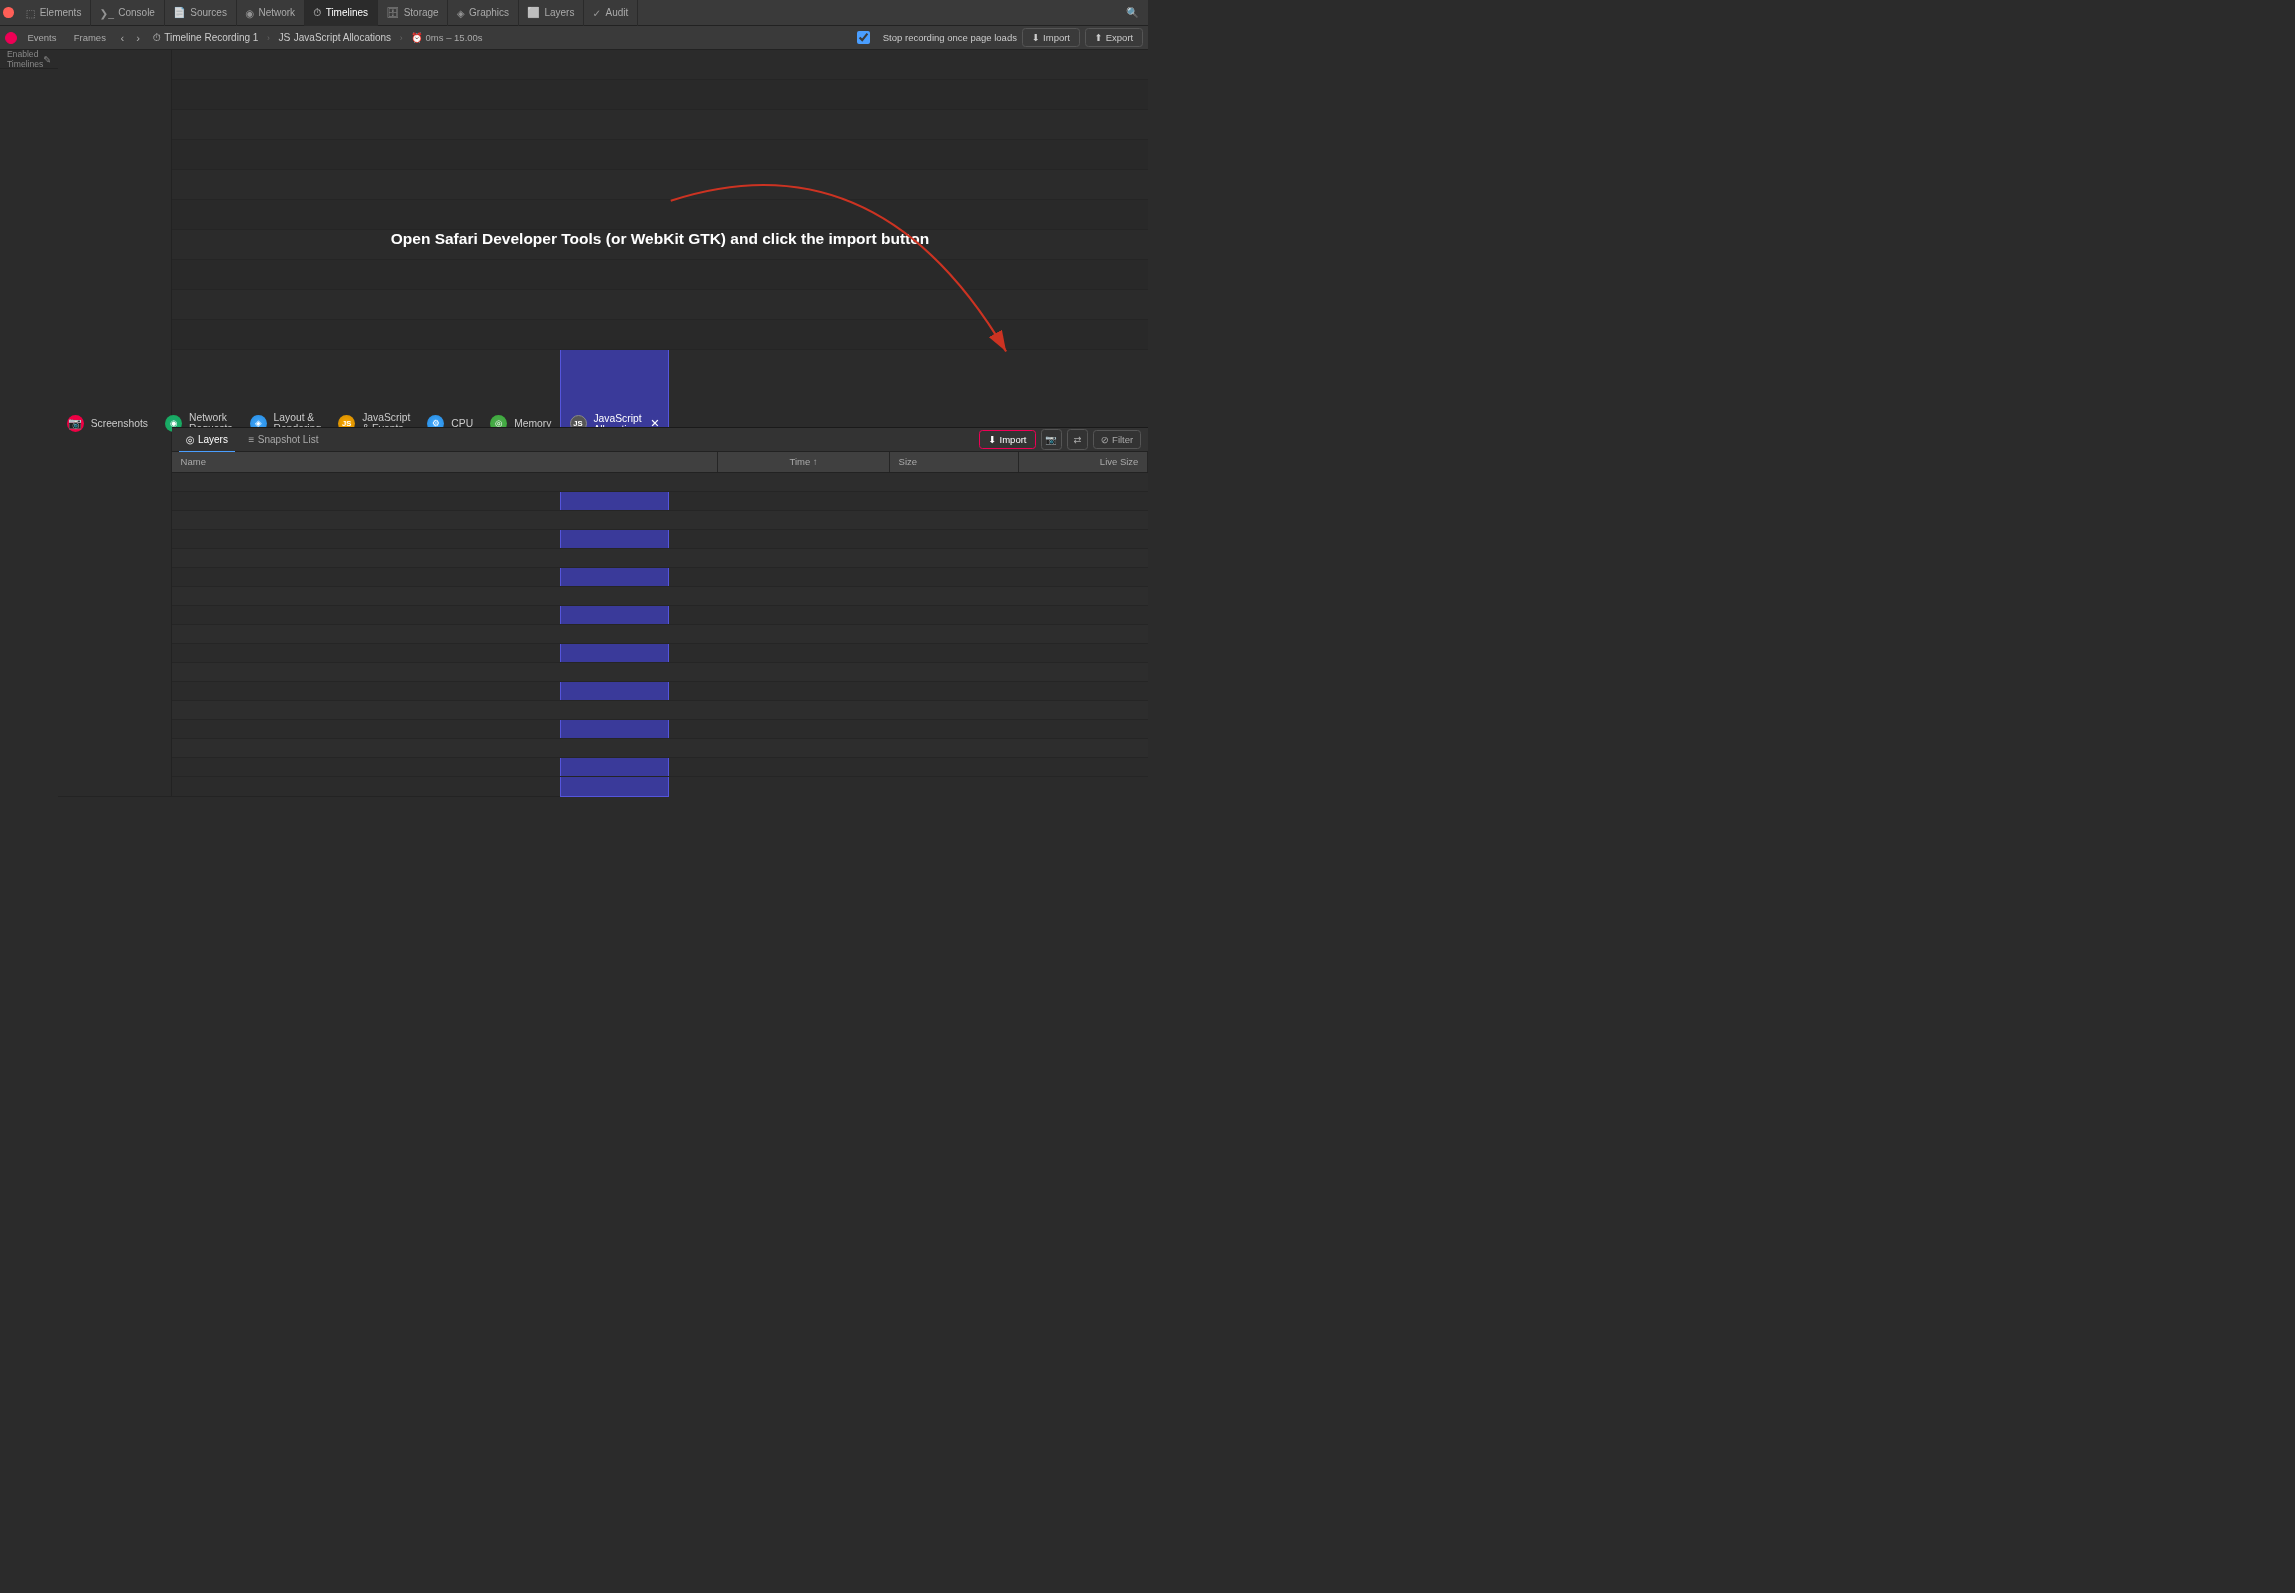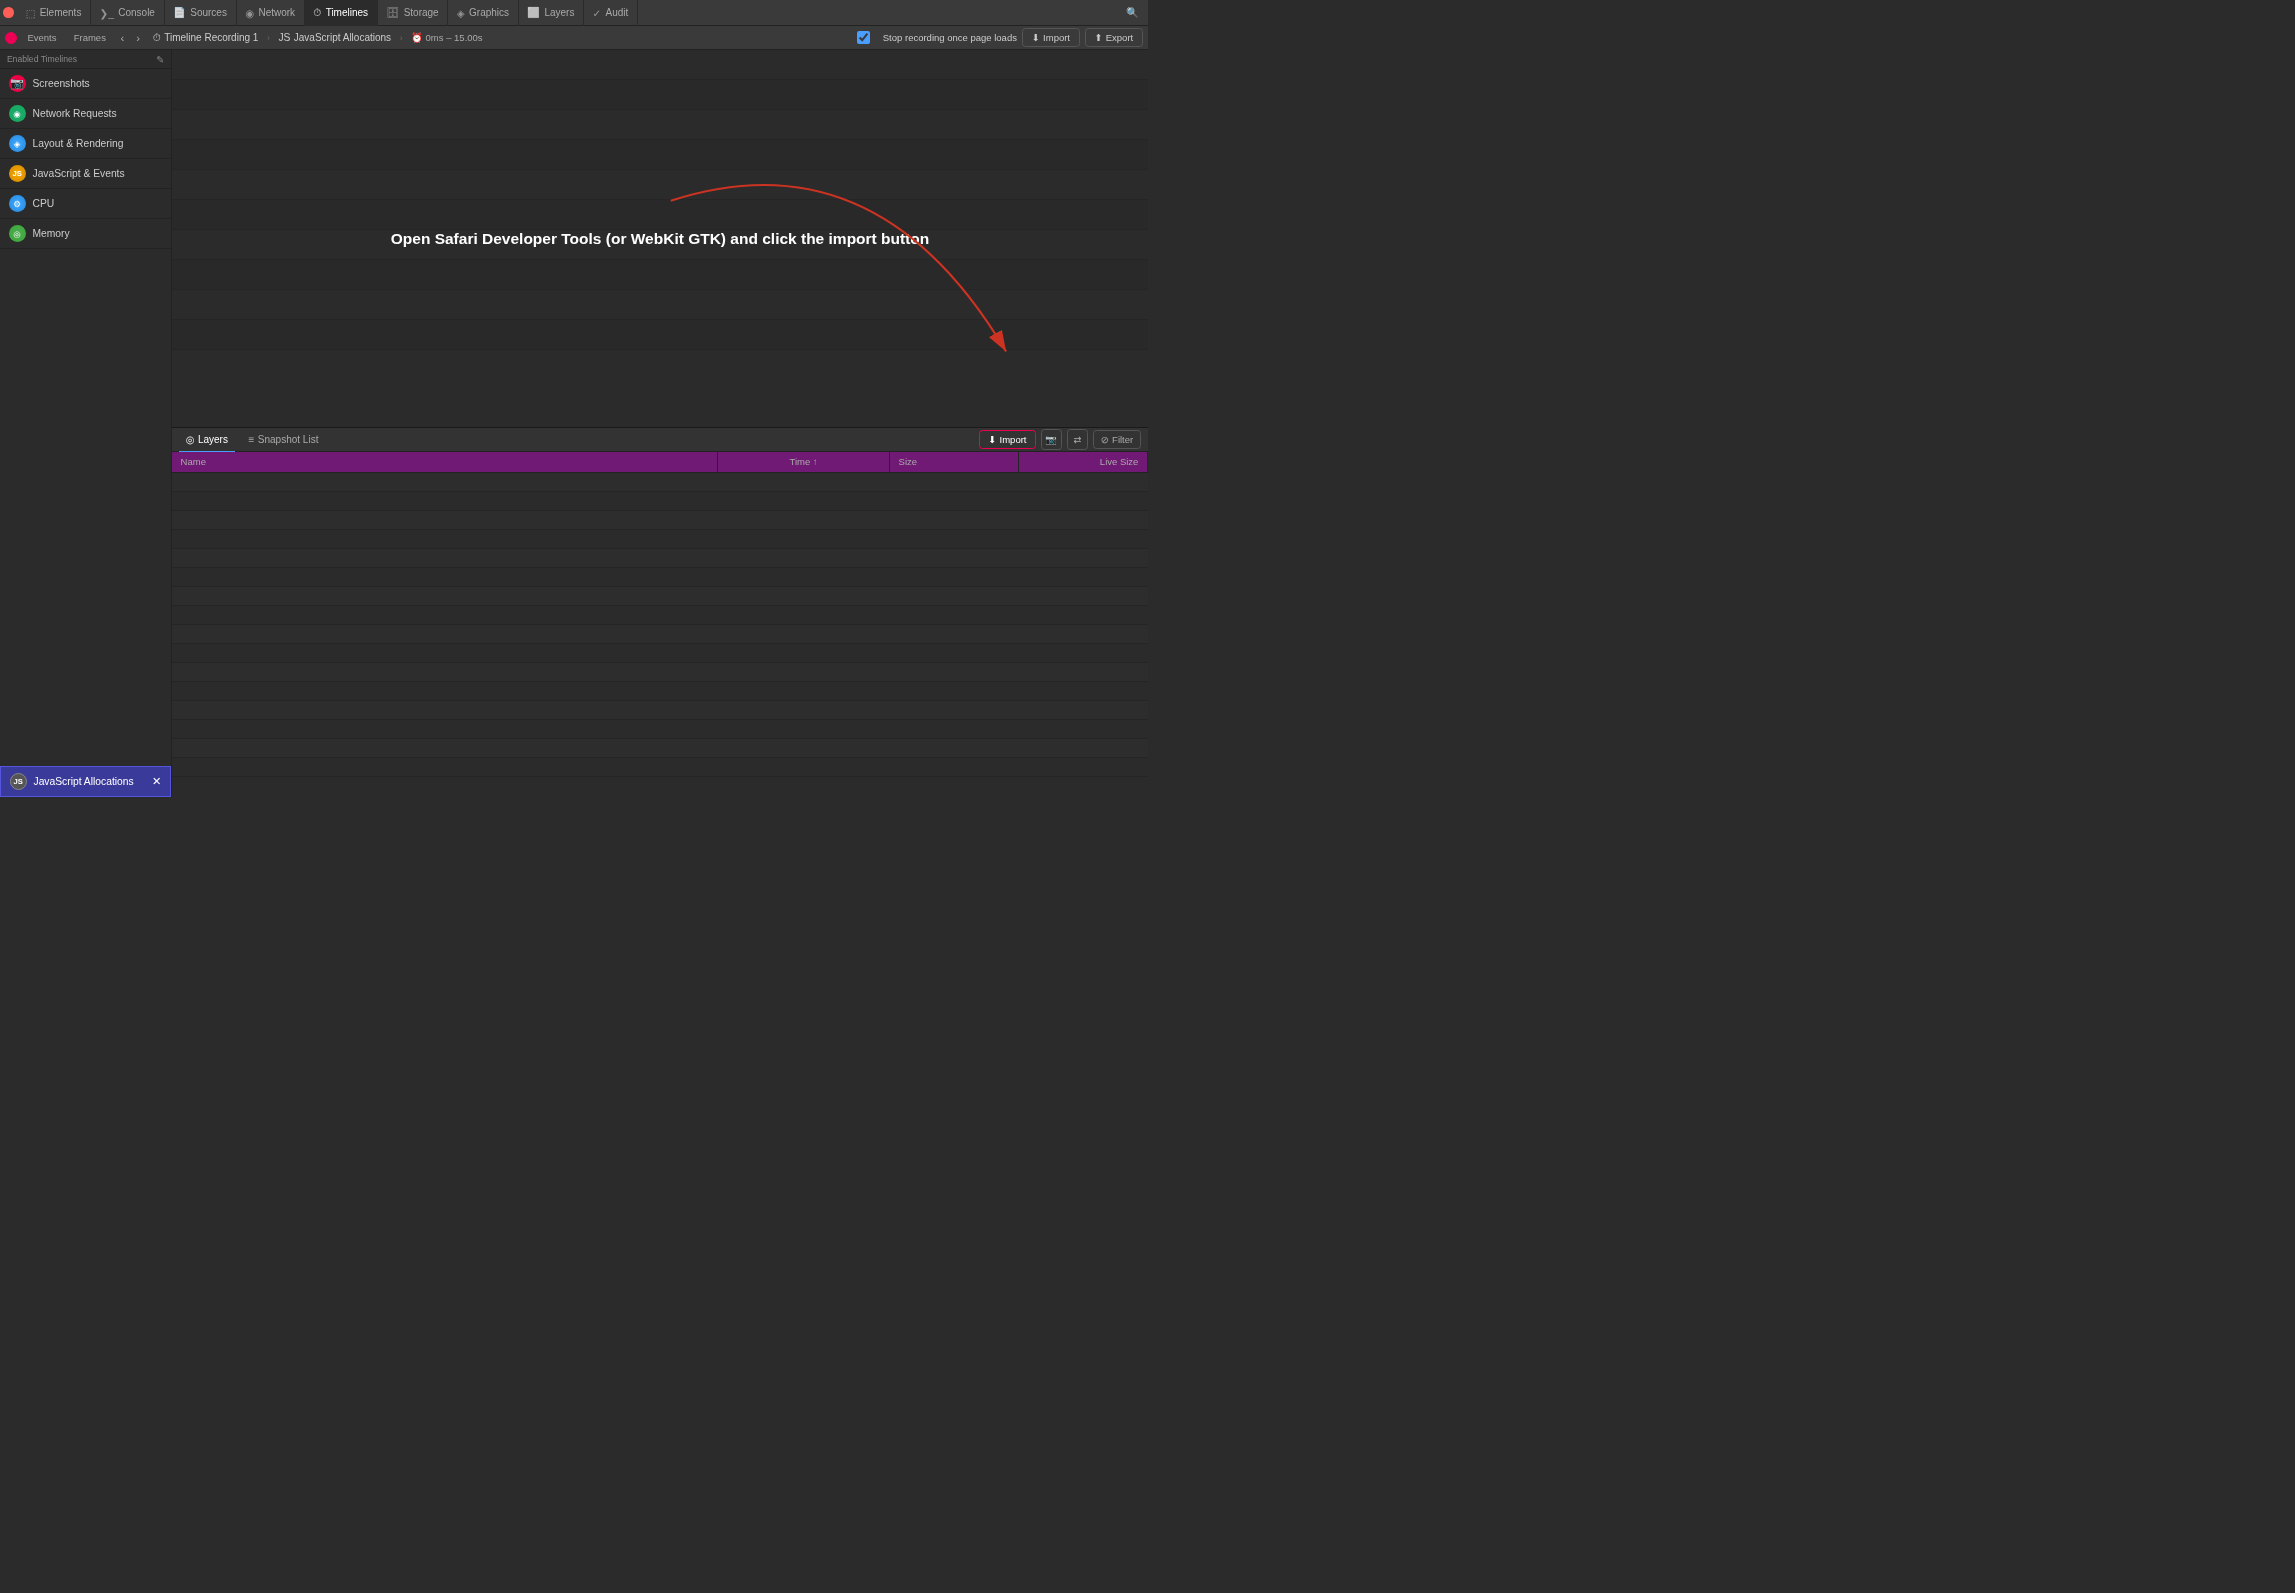--- a/index.html
+++ b/index.html
@@ -133,21 +133,21 @@
       height: calc(797px - 26px - 24px);
     }
 
     
     .sidebar {
       width: 172px;
       min-width: 172px;
       background: #2b2b2b;
       border-right: 0.9px solid #222;
       display: flex;
-      flex-direction: column;
+      flex-direction: row;
     }
     .enabled-timelines-header {
       display: flex;
       align-items: center;
       justify-content: space-between;
       padding: 3.4px 6.9px;
       font-size: 8.6px;
       color: #888;
       border-bottom: 0.9px solid #222;
       height: 19px;
@@ -334,21 +334,21 @@
       cursor: pointer;
     }
 
     
     .data-table {
       flex: 1;
       overflow-y: auto;
     }
     .table-header {
       display: flex;
-      background: #701a75;
+      background: #404040;
       border-bottom: 0.9px solid #222;
       height: 20.6px;
       align-items: center;
     }
     .th {
       padding: 0 8.6px;
       font-size: 9.5px;
       color: #aaa;
       font-weight: 500;
       border-right: 0.9px solid #252525;

